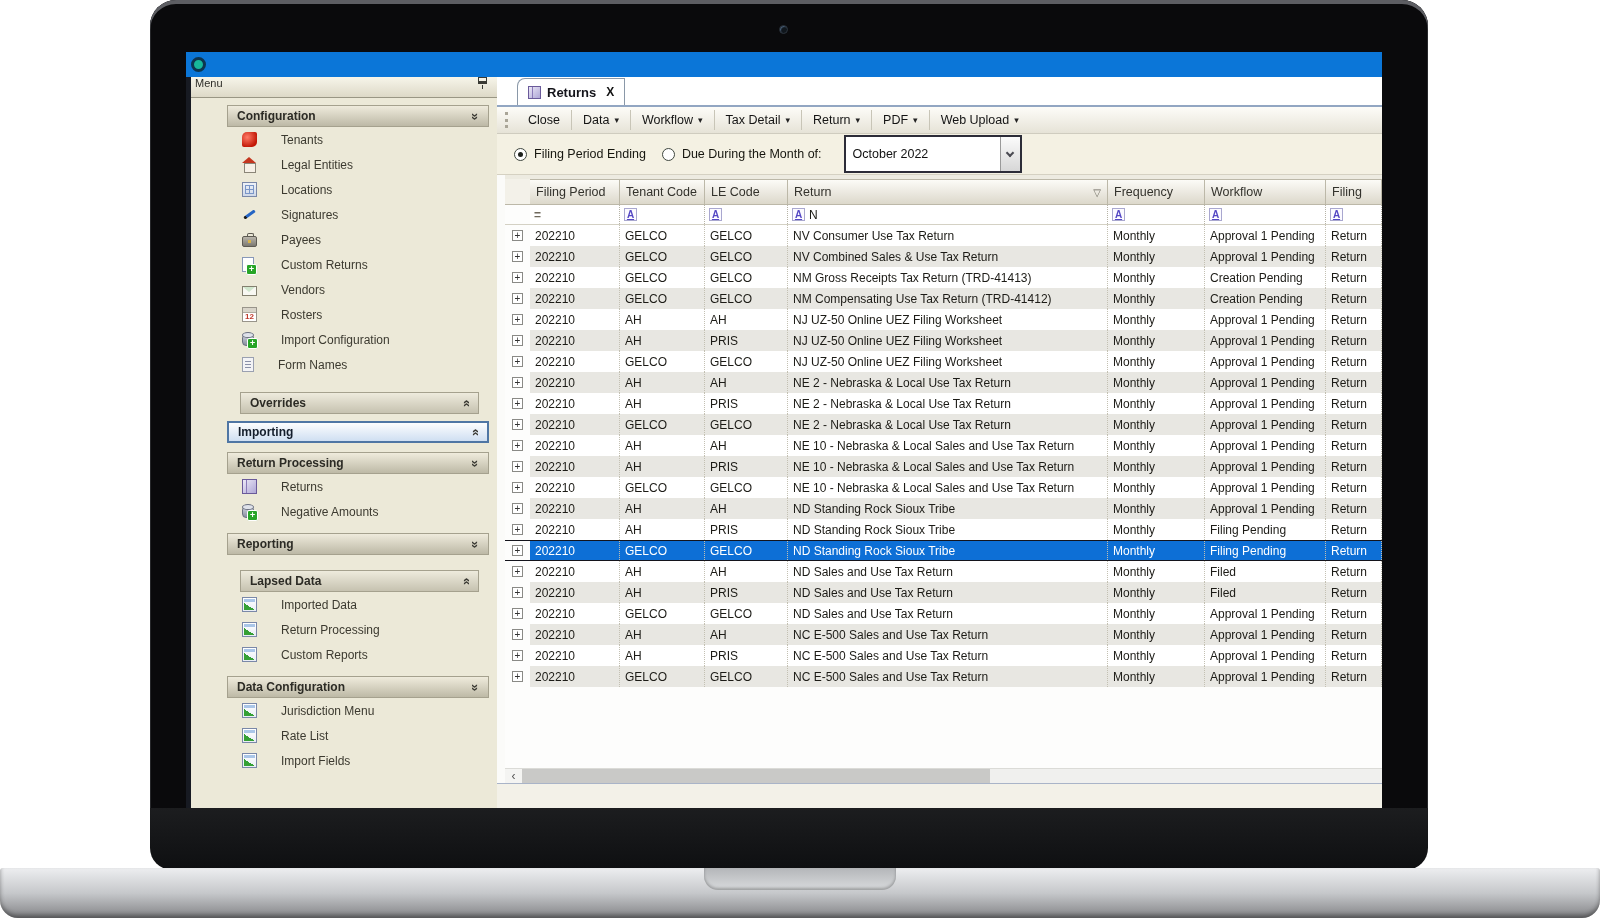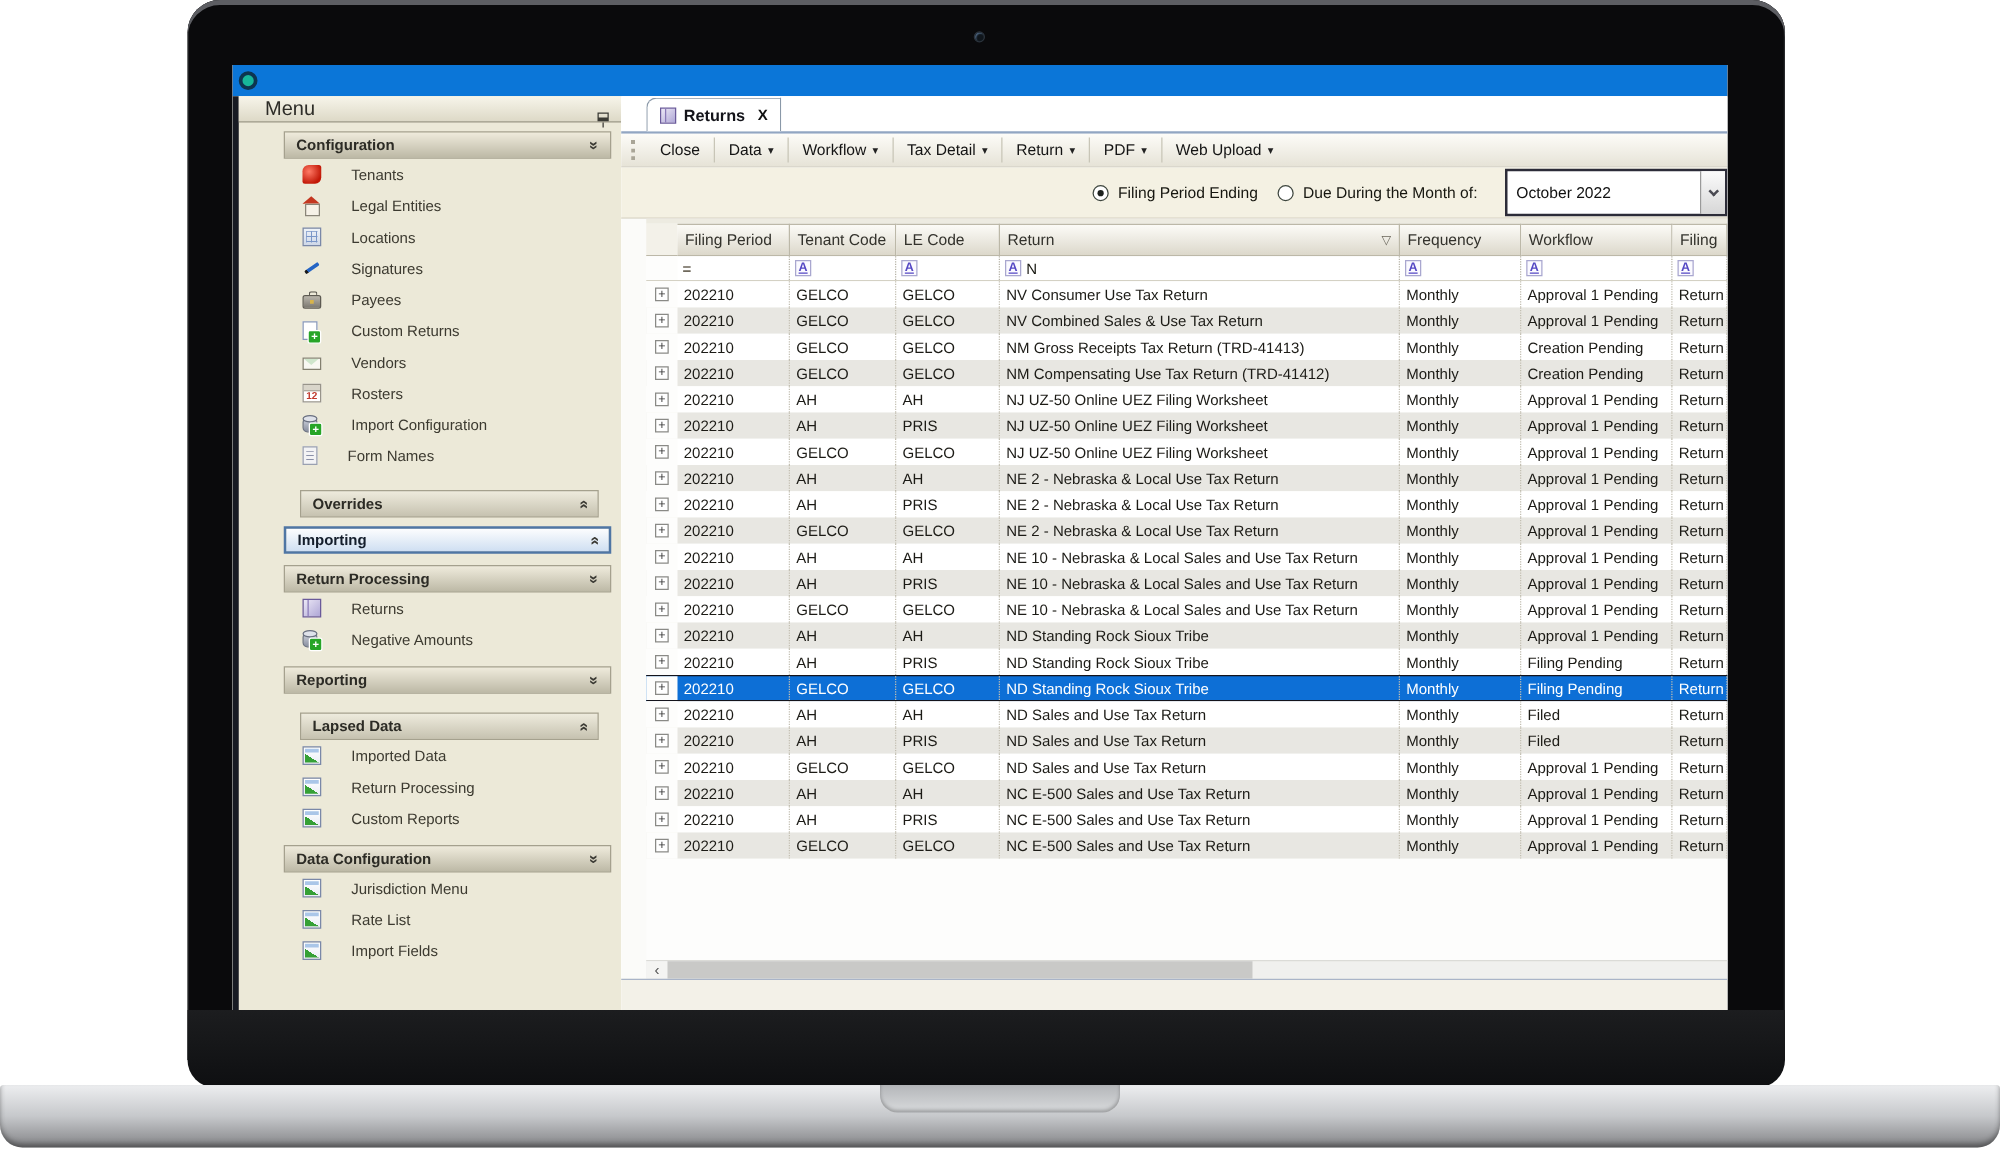--- a/index.html
+++ b/index.html
@@ -27,22 +27,22 @@
   .titlebar { height:25px; flex:none; background:#0b76d8; display:flex; align-items:center;
     padding-left:5px; }
   .app-logo { width:15px; height:15px; border-radius:50%; background:#17b79a;
     border:3px solid #0d3550; }
   .app-main { flex:1; display:flex; min-height:0; }
 
   
   .sidebar { width:311px; flex:none; background:#ece9d8; border-left:5px solid #171a22;
     display:flex; flex-direction:column; }
   .menu-bar { height:21px; flex:none; background:linear-gradient(#f7f5ea,#ddd9c7);
-    border-bottom:1px solid #999684; display:flex; align-items:flex-end;
-    justify-content:space-between; padding:0 10px 0 21px; font-size:16px; color:#2e2d28; }
+    border-bottom:1px solid #999684; display:flex; align-items:flex-start;
+    justify-content:space-between; padding:0 10px 0 4px; font-size:11px; color:#2e2d28; }
   .pin-icon { width:9px; height:7px; border:1px solid #3a3a34; border-bottom:3px solid #3a3a34;
     position:relative; }
   .pin-icon::after { content:''; position:absolute; left:3px; top:7px; width:1px; height:4px;
     background:#3a3a34; }
   .nav { flex:1; padding:5px 8px 0 4px; overflow:hidden;margin-left:32px; }
   .nav-entry { font-size:12px; }
   .nav-header, .nav-header-inset, .nav-header-selected {
     height:22px; display:flex; align-items:center; justify-content:space-between;
     padding:0 9px; font-weight:bold; color:#2c2b25;
     background:linear-gradient(#efebdc,#bdb9a6); border:1px solid #a5a18e; margin-top:9px; }
@@ -124,37 +124,37 @@
   .tab-close { font-weight:bold; font-size:12px; margin-left:4px; color:#111; }
   .toolbar { height:27px; flex:none; background:linear-gradient(#fdfcf8,#e6e3d7);
     border-bottom:1px solid #cfccbf; display:flex; align-items:center; padding-left:8px; }
   .toolbar-grip { width:3px; height:16px; border-left:3px dotted #a9a597; margin-right:9px; }
   .toolbar-buttons { display:flex; align-items:center; height:100%; }
   .toolbar-btn { display:flex; align-items:center; gap:5px; padding:0 11px; height:20px;
     font-size:12.5px; color:#141414; border-right:1px solid #c8c5b7; cursor:default; }
   .toolbar-btn:last-of-type { border-right:none; }
   .dd-arrow { font-size:9px; color:#222; }
   .filterbar { height:41px; flex:none; background:#f4f1e3; border-bottom:1px solid #d5d1c2;
-    display:flex; align-items:center; padding-left:17px; font-size:12.5px; color:#16160f;justify-content:flex-end; }
+    display:flex; align-items:center; padding-left:17px; font-size:12.5px; color:#16160f; }
   .radio-group { display:flex; align-items:center; gap:7px; margin-right:16px; }
   .radio { width:13px; height:13px; border:1px solid #3f473f; border-radius:50%;
     background:#fff; position:relative; flex:none; }
   .radio.checked::after { content:''; position:absolute; inset:3px; background:#1d211d;
     border-radius:50%; }
   .combo { margin-left:6px; width:178px; height:38px; background:#fff; border:2px solid #2c2c38;
     display:flex; align-items:center; justify-content:space-between; padding-left:7px;
     font-size:12.5px; color:#111; }
   .combo-btn { width:20px; align-self:stretch; background:linear-gradient(#fbfbfb,#d7d7d7);
     border-left:1px solid #9a9a9a; display:flex; align-items:center; justify-content:center; }
   .combo-chevron { width:6px; height:6px; border-right:2px solid #4a4a52;
     border-bottom:2px solid #4a4a52; transform:rotate(45deg); margin-top:-3px; }
 
   
   .grid { flex:1; display:flex; flex-direction:column; min-height:0;
-    background:#fbfbf9; padding-left:20px; }
+    background:#fbfbf9; padding-left:8px; }
   .grid-spacer { height:4px; background:#edebe1; flex:none; }
   .grid-header { display:flex; height:26px; flex:none; }
   .gh-cell { background:linear-gradient(#fcfbf7,#dcd8cb); border:1px solid #bcb8a8;
     border-left:none; display:flex; align-items:center; justify-content:space-between;
     padding:0 6px; font-size:12.5px; color:#33322c; white-space:nowrap; overflow:hidden; }
   .gh-gutter { width:25px; flex:none; background:#f3f1e9; border:none;
     border-bottom:1px solid #bcb8a8; }
   .funnel { color:#6a675c; font-size:10px; }
   .filter-row { display:flex; height:20px; flex:none; background:#fff;
     border-bottom:1px solid #d4d1c4; }

